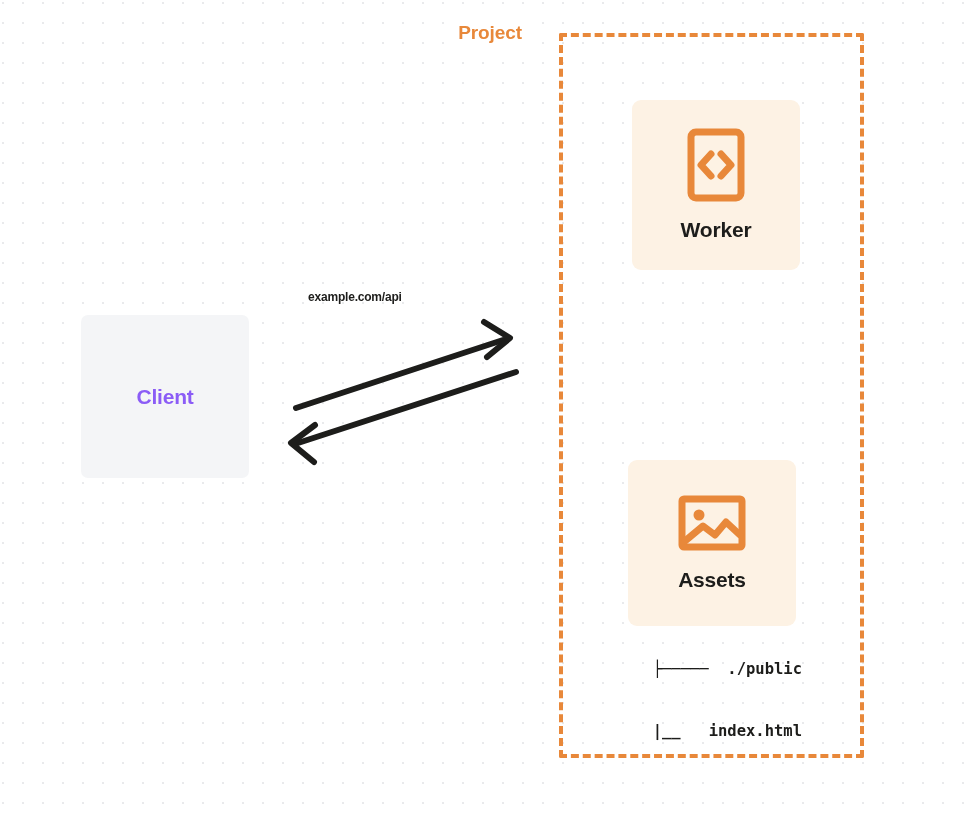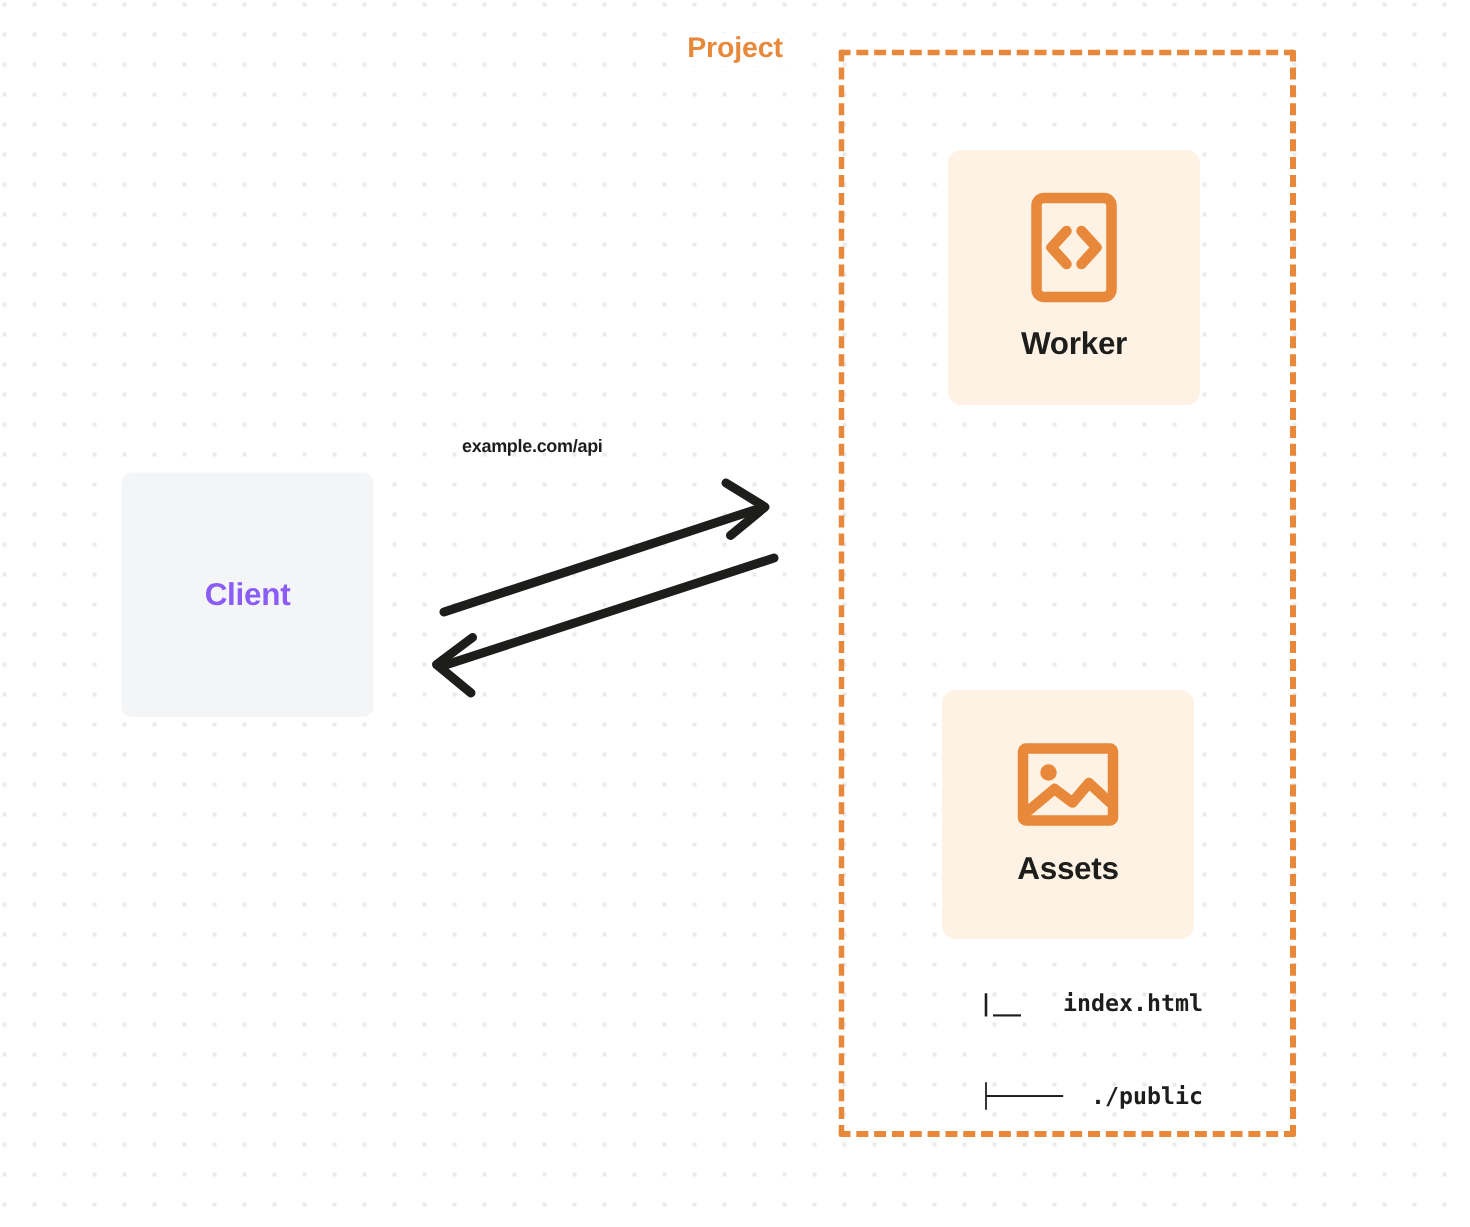--- a/index.html
+++ b/index.html
@@ -184,18 +184,18 @@
       <svg width="68" height="58" viewBox="0 0 68 58" xmlns="http://www.w3.org/2000/svg">
         <rect x="4" y="5" width="60" height="48" rx="2" ry="2" fill="none" stroke="#e8883a" stroke-width="7"></rect>
         <circle cx="21" cy="21" r="5.5" fill="#e8883a"></circle>
         <polyline points="7,47 25,32 37,41 48,28 62,41" fill="none" stroke="#e8883a" stroke-width="7" stroke-linecap="round" stroke-linejoin="round"></polyline>
       </svg>
     </span>
     <span class="card-label">Assets</span>
   </div>
 
   <div id="assets-file-tree">
+    <span class="tree-row">├─────  ./public</span>
     <span class="tree-row">    |__   index.html</span>
-    <span class="tree-row">├─────  ./public</span>
     
   </div>
 
 </div>
 
 </body></html>

